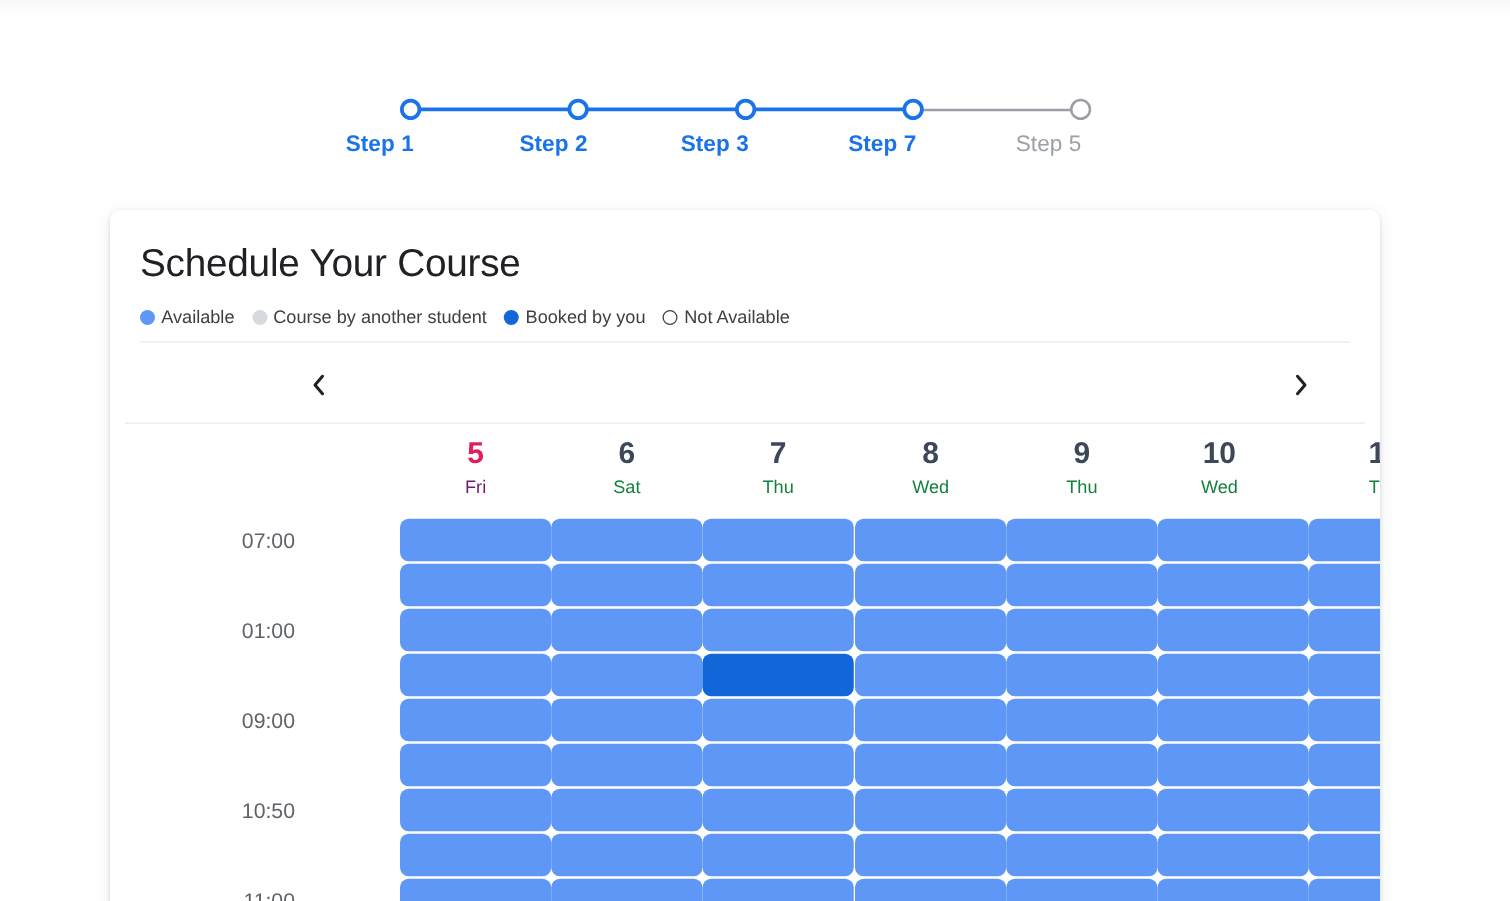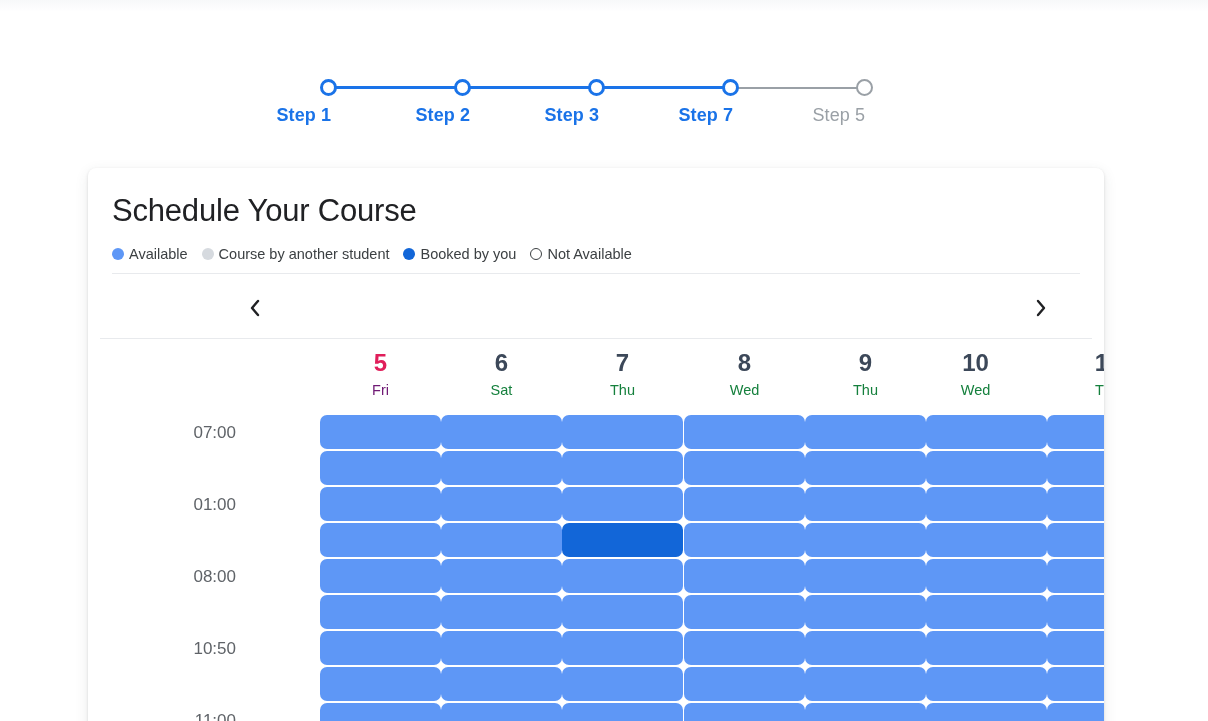--- a/index.html
+++ b/index.html
@@ -384,19 +384,19 @@
         <div class="slot available" style="left: 959px; top: 253px; width: 121px; height: 34px;"></div>
         <div class="slot available" style="left: 232px; top: 289px; width: 121px; height: 34px;"></div>
         <div class="slot available" style="left: 353px; top: 289px; width: 121px; height: 34px;"></div>
         <div class="slot available" style="left: 474px; top: 289px; width: 121px; height: 34px;"></div>
         <div class="slot available" style="left: 596px; top: 289px; width: 121px; height: 34px;"></div>
         <div class="slot available" style="left: 717px; top: 289px; width: 121px; height: 34px;"></div>
         <div class="slot available" style="left: 838px; top: 289px; width: 121px; height: 34px;"></div>
         <div class="slot available" style="left: 959px; top: 289px; width: 121px; height: 34px;"></div>
         <div class="time-label" style="top: 8px;">07:00</div>
         <div class="time-label" style="top: 80px;">01:00</div>
-        <div class="time-label" style="top: 152px;">08:00</div>
+        <div class="time-label" style="top: 152px;">09:00</div>
         <div class="time-label" style="top: 224px;">10:50</div>
         <div class="time-label" style="top: 296px;">11:00</div>
       </div>
 
   </div>
 </div>
 
 </body></html>

